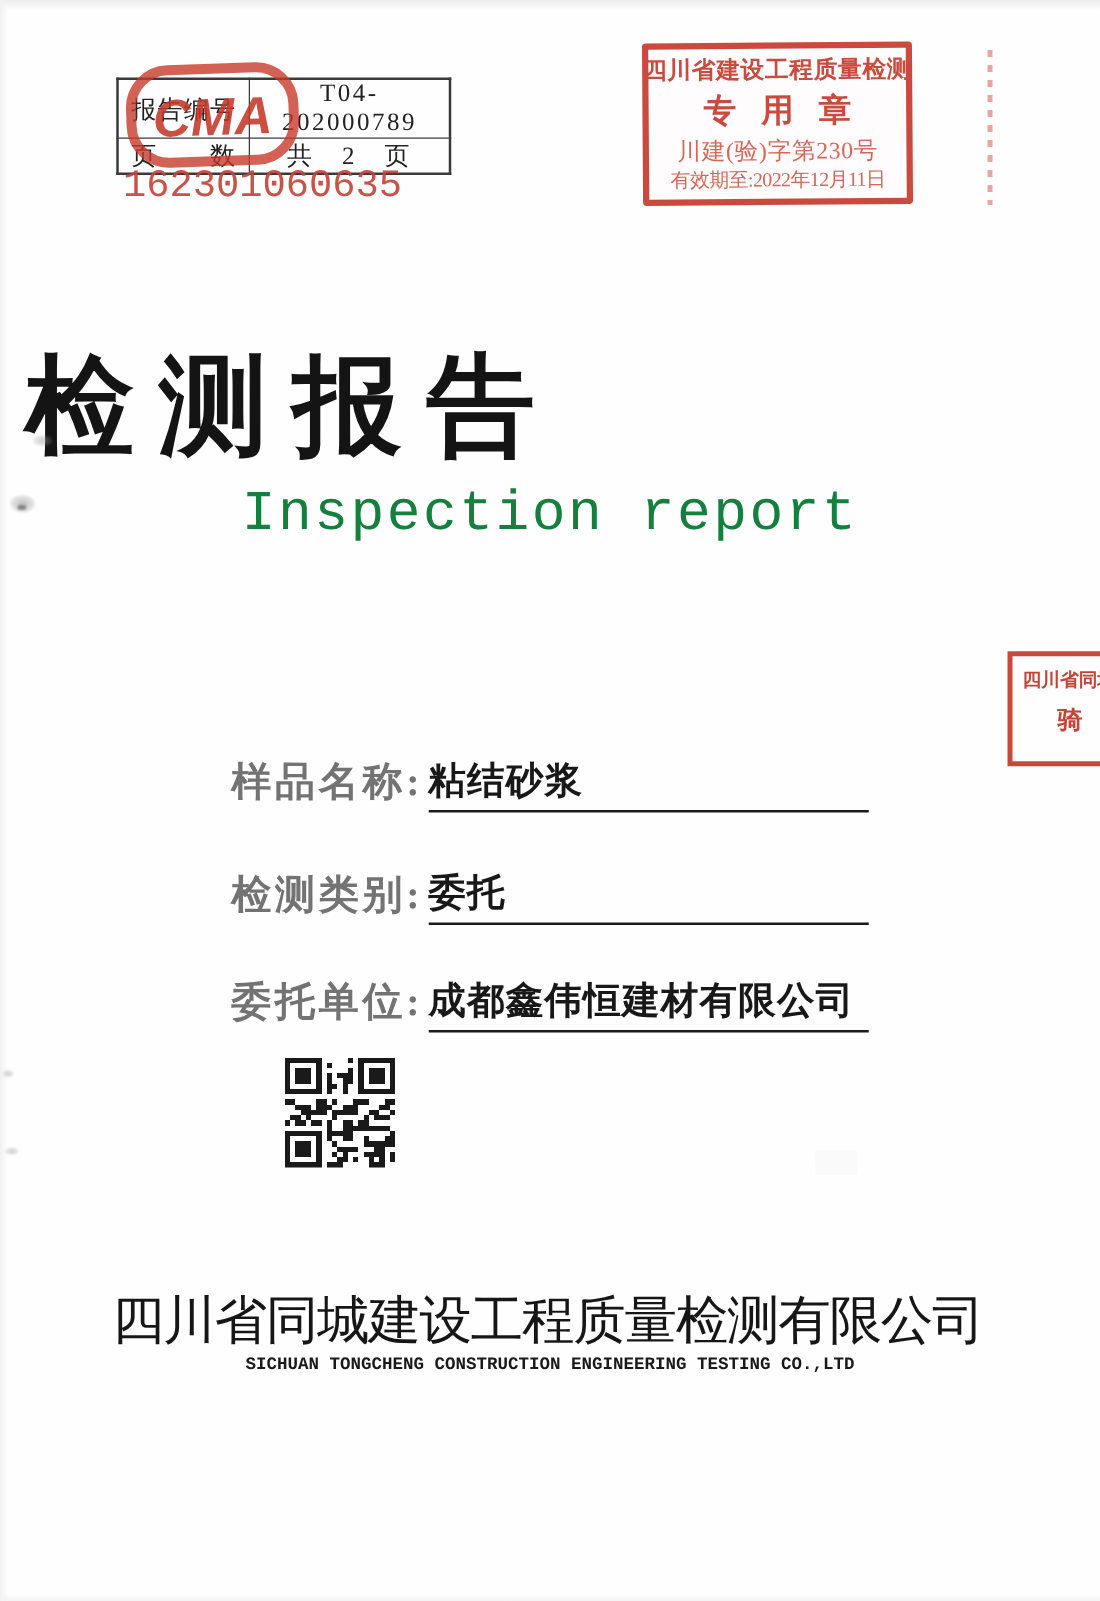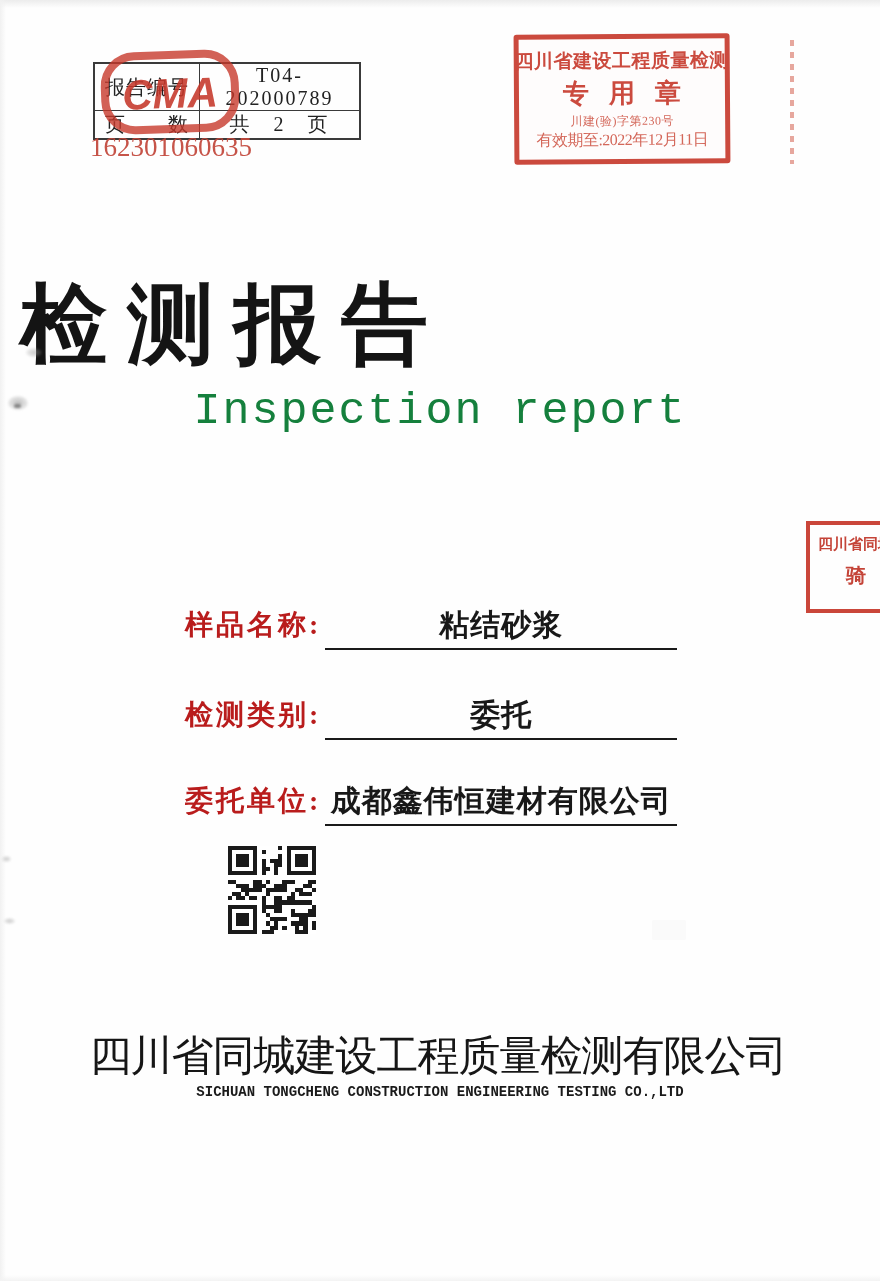--- a/index.html
+++ b/index.html
@@ -22,35 +22,36 @@
   .report-table td{border:1px solid #3a3a3a;padding:0 6px;vertical-align:middle;}
   .report-table .c1{width:92px;text-align:center;letter-spacing:1px;}
   .report-table .c2{text-align:center;letter-spacing:2px;}
 
   
   .cma-stamp{position:absolute;left:100px;top:50px;width:140px;height:84px;transform:rotate(-2deg);opacity:.88;pointer-events:none;}
   .cma-stamp svg{display:block;}
 
   .serial{
     position:absolute;left:90px;top:132px;width:240px;
-    font-size:27px;letter-spacing:0px;color:#c2463a;font-family:Liberation Serif, serif;
+    font-size:31px;letter-spacing:0px;color:#c2463a;font-family:Liberation Mono, monospace;
     opacity:.92;
+    text-align:center;
   }
 
   
   .seal{
     position:absolute;left:514px;top:34px;width:216px;height:130px;
     border:5px solid #c6372a;border-radius:3px;box-sizing:border-box;
     color:#c6372a;transform:rotate(-.4deg);opacity:.9;
     display:flex;flex-direction:column;align-items:center;justify-content:center;
     background:rgba(255,240,238,.12);
   }
   .seal .l1{font-size:19px;font-weight:bold;letter-spacing:.5px;white-space:nowrap;}
   .seal .l2{font-size:26px;font-weight:bold;letter-spacing:20px;padding-left:20px;margin:2px 0 2px 0;}
-  .seal .l3{font-size:12px;letter-spacing:.5px;color:#cf5748;white-space:nowrap;}
+  .seal .l3{font-size:19px;letter-spacing:.5px;color:#cf5748;white-space:nowrap;}
   .seal .l4{font-size:16px;letter-spacing:-.5px;color:#cf5748;white-space:nowrap;}
   .seal-smear{
     position:absolute;left:790px;top:40px;width:4px;height:124px;
     background:repeating-linear-gradient(#d3604f 0 6px,rgba(255,255,255,0) 6px 12px);
     opacity:.55;
   }
 
   
   .title-cn{
     position:absolute;left:0;right:60px;top:266px;text-align:left;
@@ -67,24 +68,24 @@
   .side-seal{
     position:absolute;left:806px;top:521px;width:110px;height:92px;
     border:4px solid #c6372a;box-sizing:border-box;color:#c03528;
     padding:10px 0 0 8px;opacity:.92;
   }
   .side-seal .s1{font-size:15px;font-weight:bold;white-space:nowrap;letter-spacing:0;}
   .side-seal .s2{font-size:20px;font-weight:bold;margin:8px 0 0 28px;}
 
   
   .field{position:absolute;left:185px;display:flex;align-items:flex-end;}
-  .field .lbl{font-size:28px;letter-spacing:3px;font-weight:600;color:#b91c1c;line-height:50px;white-space:nowrap;}
+  .field .lbl{font-size:32px;letter-spacing:3px;font-weight:600;color:#737373;line-height:50px;white-space:nowrap;}
   .field .val-box{
     width:352px;margin-left:4px;border-bottom:2px solid #1a1a1a;
-    text-align:center;line-height:46px;height:48px;box-sizing:border-box;
+    text-align:left;line-height:46px;height:48px;box-sizing:border-box;
   }
   .field .val{font-size:30px;font-weight:600;color:#181818;letter-spacing:1px;white-space:nowrap;}
   .field.f1{top:600px;}
   .field.f2{top:690px;}
   .field.f3{top:776px;}
   .field.f3 .val{font-weight:bold;}
 
   
   .qr{position:absolute;left:228px;top:846px;width:88px;height:88px;}
   .qr svg{display:block;}

